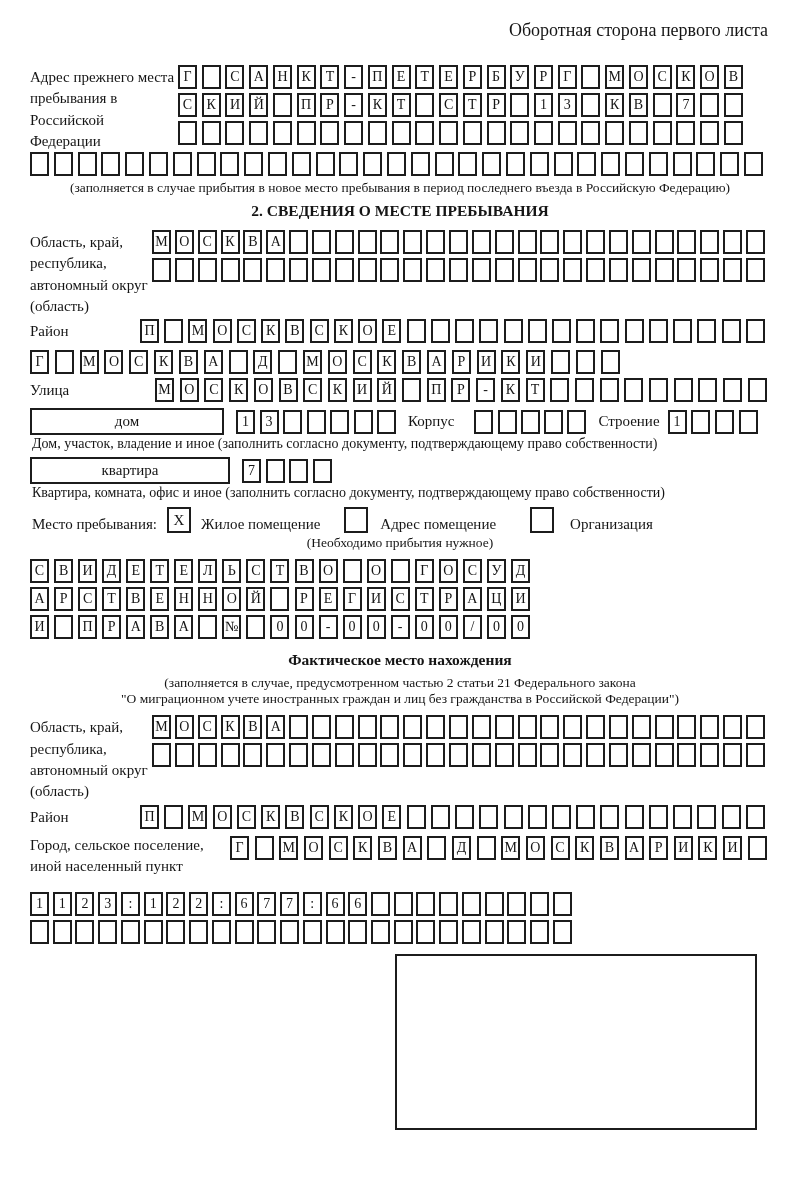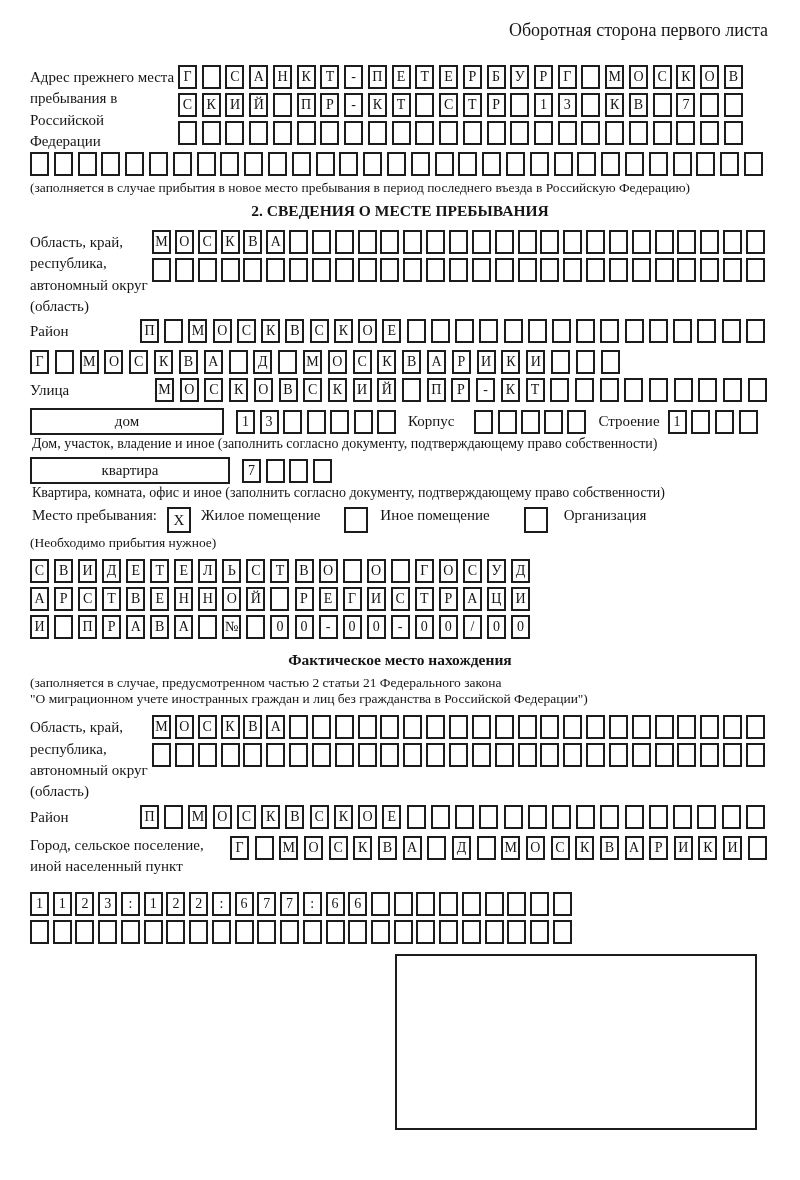--- a/index.html
+++ b/index.html
@@ -16,37 +16,37 @@
   .flabel { font-size:15px; line-height:1.42; flex:0 0 auto; padding-top:2px; }
   .fcol { flex:0 0 auto; }
 
   .cells { display:flex; justify-content:space-between; margin-bottom:4px; }
   .cell {
     flex:0 0 19px; width:19px; height:24px;
     border:2px solid #1c1c1c; background:#fff;
     font-size:14px; line-height:20px; text-align:center;
   }
 
-  .caption { font-size:13.5px; margin:2px 0 6px 0; }
+  .caption { font-size:13.5px; text-align:center; margin:2px 0 6px 0; }
   .caption-left { font-size:14px; text-align:left; margin:1px 0 5px 2px; }
   .sec-title { font-weight:bold; text-align:center; font-size:15.5px; margin:6px 0 10px 0; }
 
   .wide-box {
     border:2px solid #1c1c1c; height:27px;
     display:flex; align-items:center; justify-content:center;
     font-size:15px; background:#fff;
   }
   .inline-label { font-size:15px; line-height:27px; }
 
   .checkbox {
     width:24px; height:26px; border:2px solid #1c1c1c;
     display:inline-flex; align-items:center; justify-content:center;
     font-size:15px; background:#fff; flex:0 0 auto;
   }
-  .stay-row { display:flex; align-items:flex-start; margin:6px 0 2px 2px; font-size:15px; }
+  .stay-row { display:flex; align-items:flex-end; margin:6px 0 2px 2px; font-size:15px; }
 
   .stamp-box {
     margin-left:365px; width:362px; height:176px;
     border:2px solid #1c1c1c; background:#fff; margin-top:6px;
   }
   .mt2{margin-top:2px;}
 </style>
 </head>
 <body>
 
@@ -372,21 +372,21 @@
       <span class="cell"></span>
     </div>
 </div>
 <div class="caption-left">Квартира, комната, офис и иное (заполнить согласно документу, подтверждающему право собственности)</div>
 
 <div class="stay-row">
   <span>Место пребывания:</span>
   <span class="checkbox" style="margin:0 10px 0 10px">X</span>
   <span>Жилое помещение</span>
   <span class="checkbox" style="margin:0 12px 0 24px"></span>
-  <span>Иное помещение</span>
+  <span>Адрес помещение</span>
   <span class="checkbox" style="margin:0 16px 0 34px"></span>
   <span>Организация</span>
 </div>
 <div class="caption" style="margin-bottom:8px">(Необходимо прибытия нужное)</div>
 
 <div class="frow">
   <div class="fcol">
     <div class="cells" style="width:500px">
         <span class="cell">С</span>
         <span class="cell">В</span>

